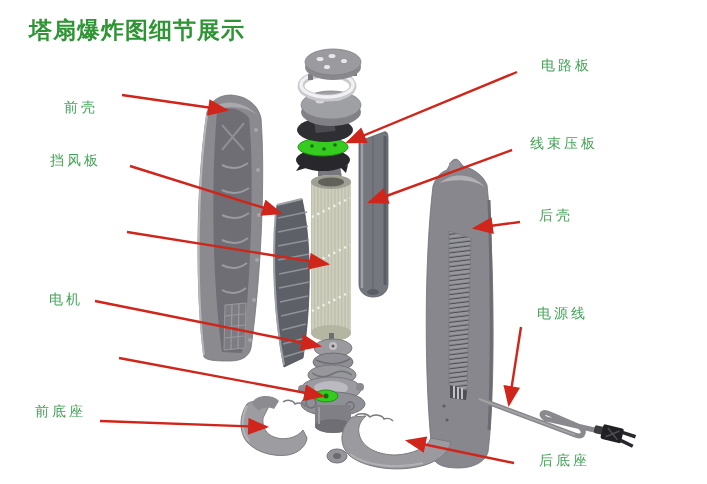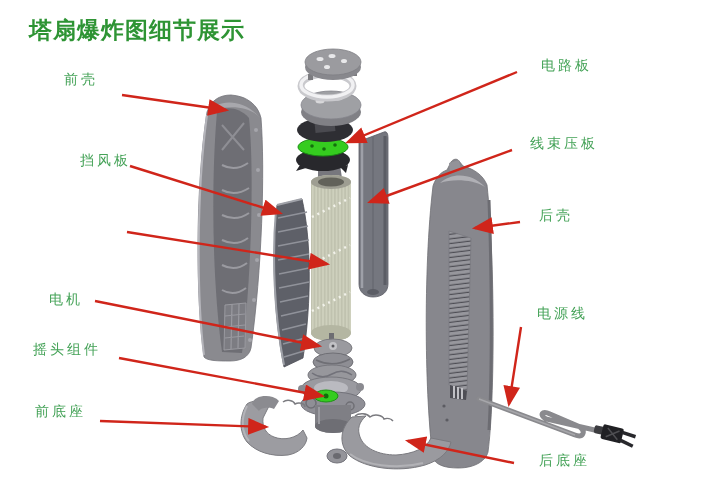--- a/index.html
+++ b/index.html
@@ -3,22 +3,22 @@
 <meta charset="utf-8">
 <style>
   html,body{margin:0;padding:0;background:#fff;}
   .stage{position:relative;width:637px;height:484px;background:var(--background,#fff);
          overflow:hidden;font-family:"Liberation Sans",sans-serif;}
   .stage svg{position:absolute;left:0;top:0;}
   .title{position:absolute;left:29px;top:15px;font-size:23px;font-weight:bold;
          letter-spacing:1px;color:var(--title-green,#2e9434);}
   .part-label{position:absolute;font-family:"DejaVu Serif",serif;font-size:14px;
          letter-spacing:3px;line-height:1;color:var(--label-green,#44a257);white-space:nowrap;text-align:center;}
-  .lp-front-shell{left:64px;top:72px}
-  .lp-wind-deflector{left:80px;top:153px}
+  .lp-front-shell{left:64px;top:100px}
+  .lp-wind-deflector{left:50px;top:153px}
   .lp-crossflow{left:48px;top:221px}
   .lp-motor{left:49px;top:292px}
   .lp-oscillation{left:33px;top:342px}
   .lp-front-base{left:35px;top:404px}
   .lp-circuit-board{left:541px;top:58px}
   .lp-harness{left:530px;top:136px}
   .lp-rear-shell{left:539px;top:208px}
   .lp-power-cord{left:537px;top:306px}
   .lp-rear-base{left:539px;top:453px}
 </style>
@@ -195,20 +195,19 @@
       <line x1="521" y1="327" x2="509" y2="404" marker-end="url(#ah)"></line>
       <line x1="514" y1="463" x2="408" y2="441" marker-end="url(#ah)"></line>
     </g>
   </svg>
 
   <div class="title">塔扇爆炸图细节展示</div>
 
   <div class="part-label lp-front-shell">前壳</div>
   <div class="part-label lp-wind-deflector">挡风板</div>
   <div class="part-label lp-motor">电机</div>
-  <div class="part-label lp-oscillation">摇头组件</div>
   <div class="part-label lp-front-base">前底座</div>
   <div class="part-label lp-circuit-board">电路板</div>
   <div class="part-label lp-harness">线束压板</div>
   <div class="part-label lp-rear-shell">后壳</div>
   <div class="part-label lp-power-cord">电源线</div>
   <div class="part-label lp-rear-base">后底座</div>
 </div>
 
 </body></html>

